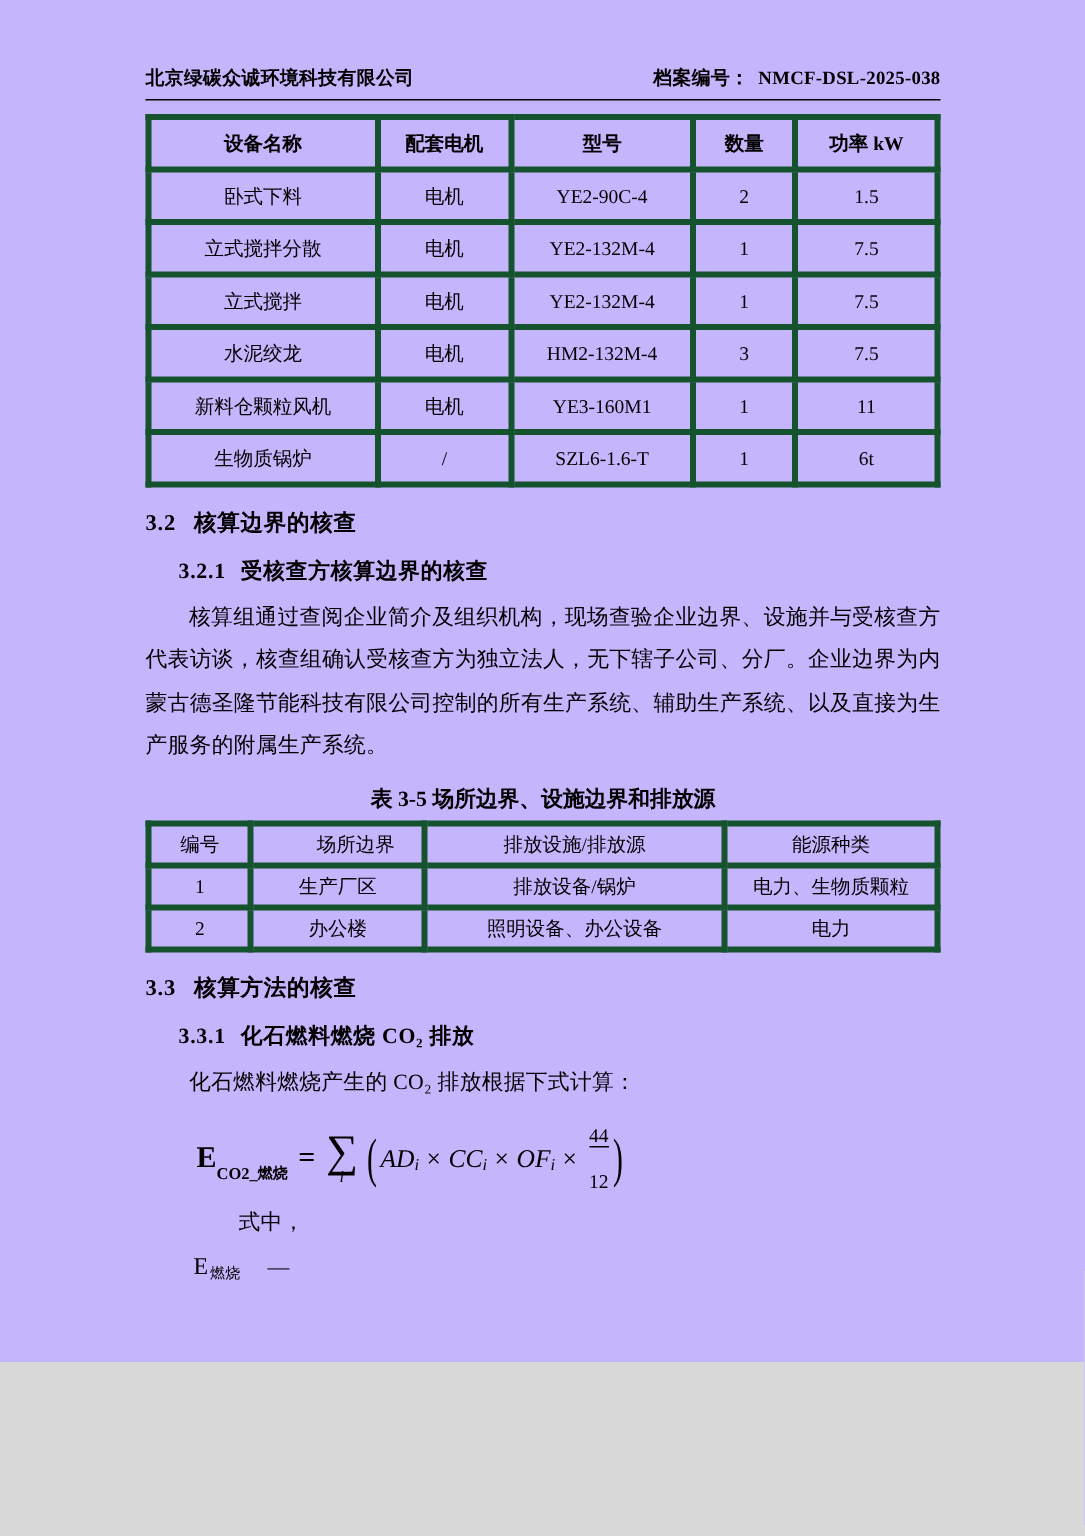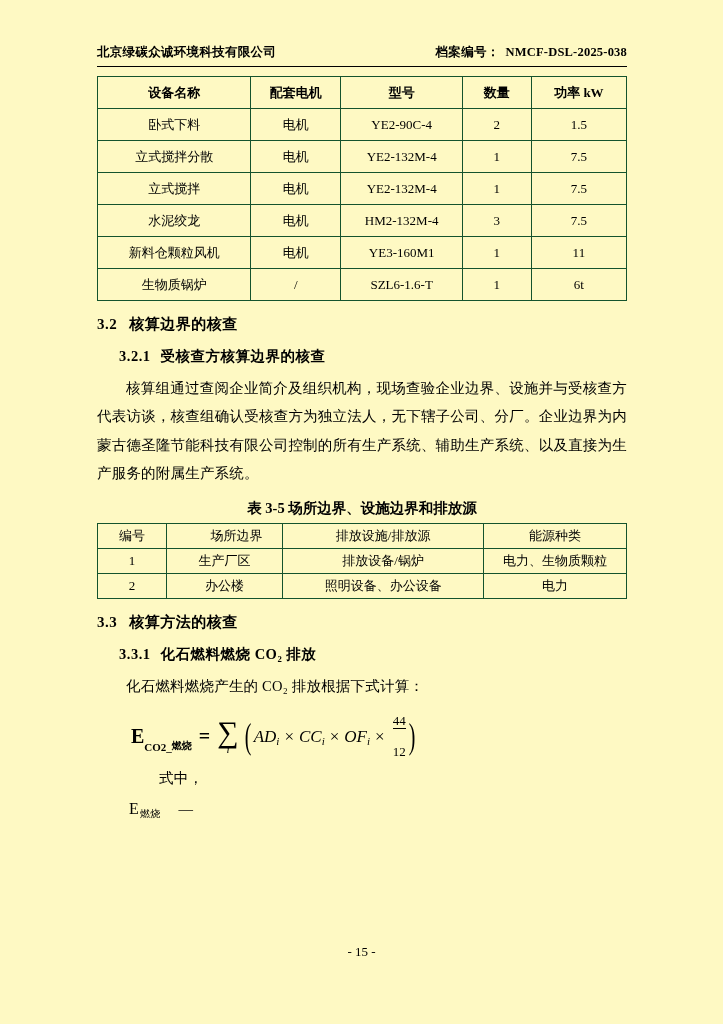--- a/index.html
+++ b/index.html
@@ -2,22 +2,22 @@
 <html><head>
 <meta charset="utf-8">
 <style>
   html, body {
     margin: 0;
     padding: 0;
     background: #d8d8d8;
   }
   .page {
     width: 723px;
-    height: 1024px;
-    background: #fef9c3;
+    height: 908px;
+    background: #c4b5fd;
     position: relative;
     margin: 0 auto;
     font-family: "Liberation Serif", serif;
     color: #000;
     overflow: hidden;
     box-sizing: border-box;
   }
   .content {
     position: absolute;
     left: 97px;
@@ -53,21 +53,21 @@
     margin: 2px 0 0 0;
   }
 
   
   table {
     border-collapse: collapse;
     width: 100%;
     font-size: 13px;
   }
   table td, table th {
-    border: 1px solid #14532d;
+    border: 4px solid #14532d;
     text-align: center;
     font-weight: normal;
     padding: 0;
   }
   .equip-table {
     margin-top: 9px;
   }
   .equip-table th, .equip-table td {
     height: 31px;
     line-height: 31px;

